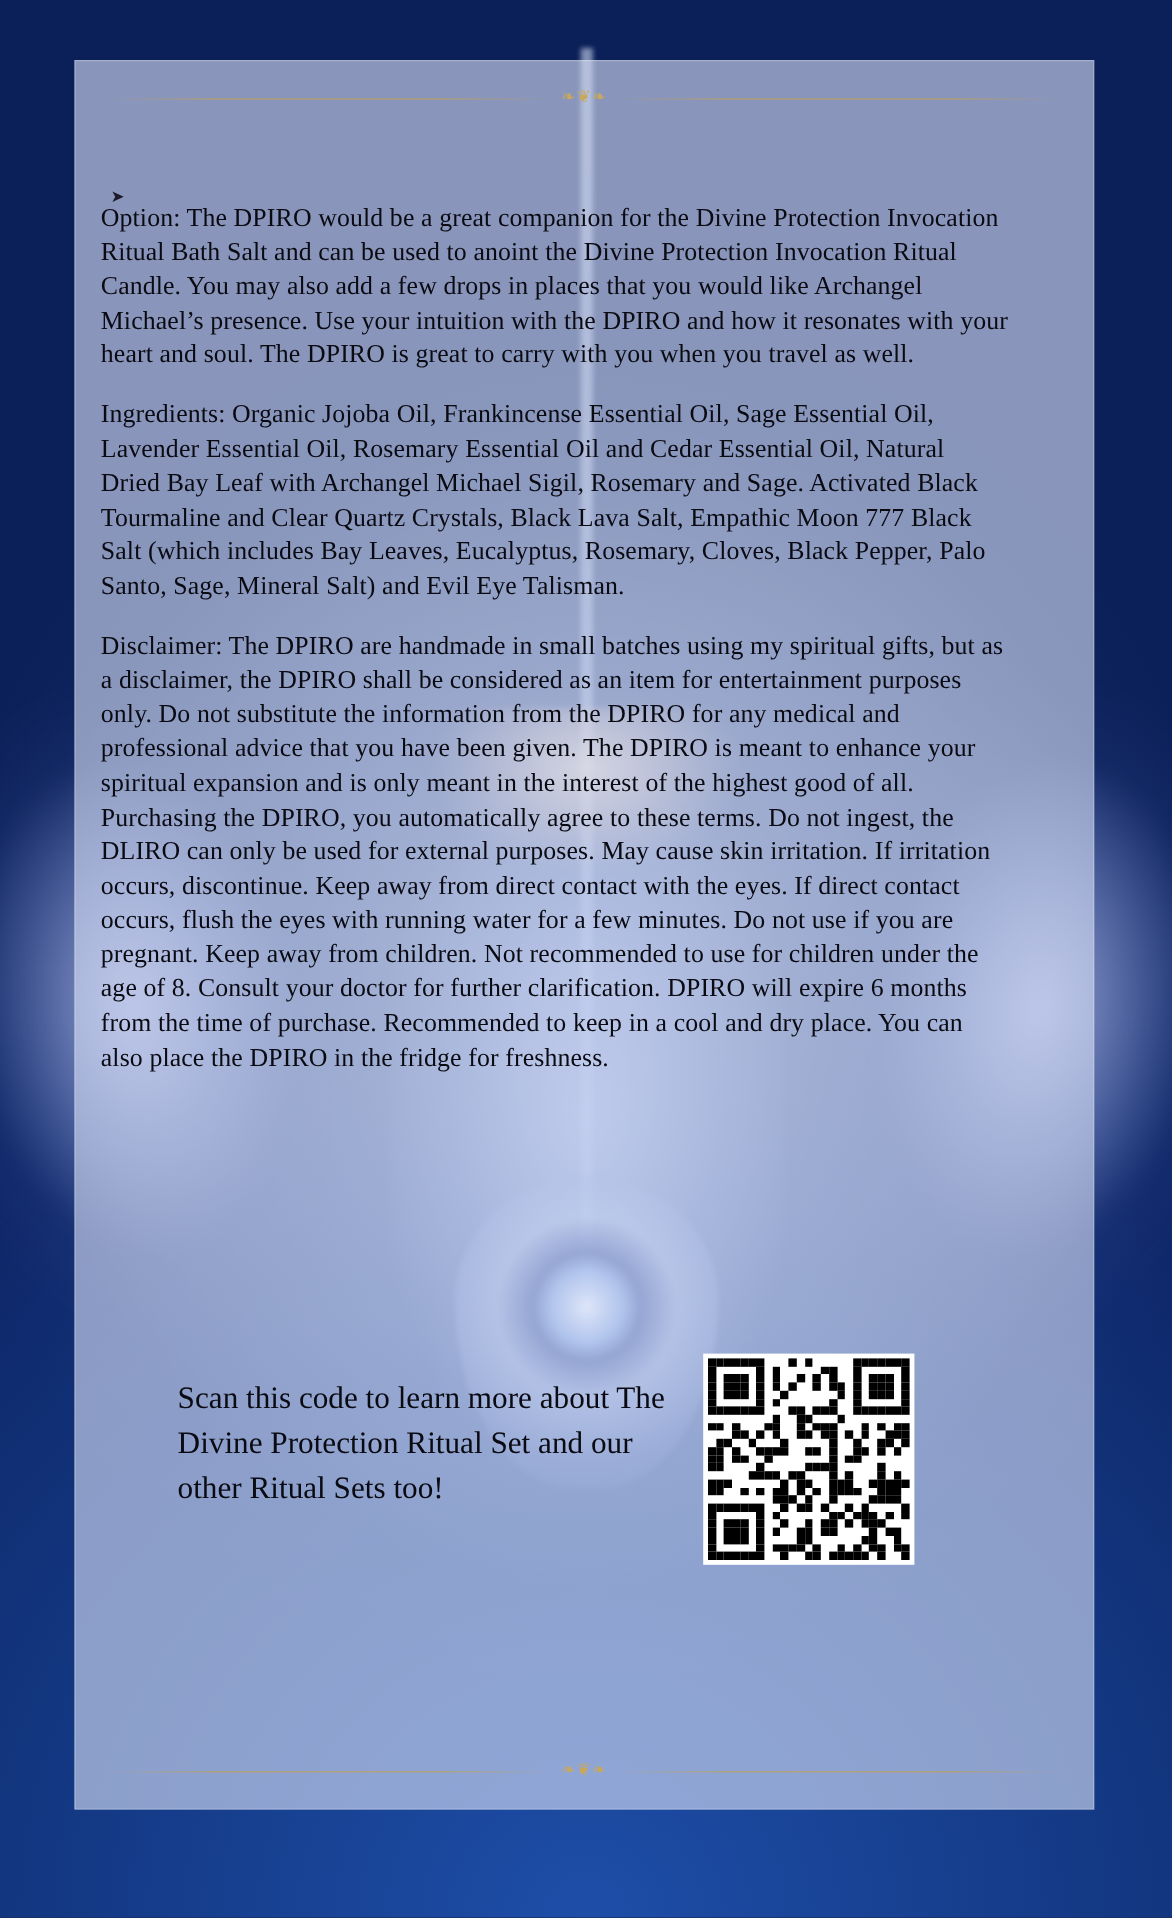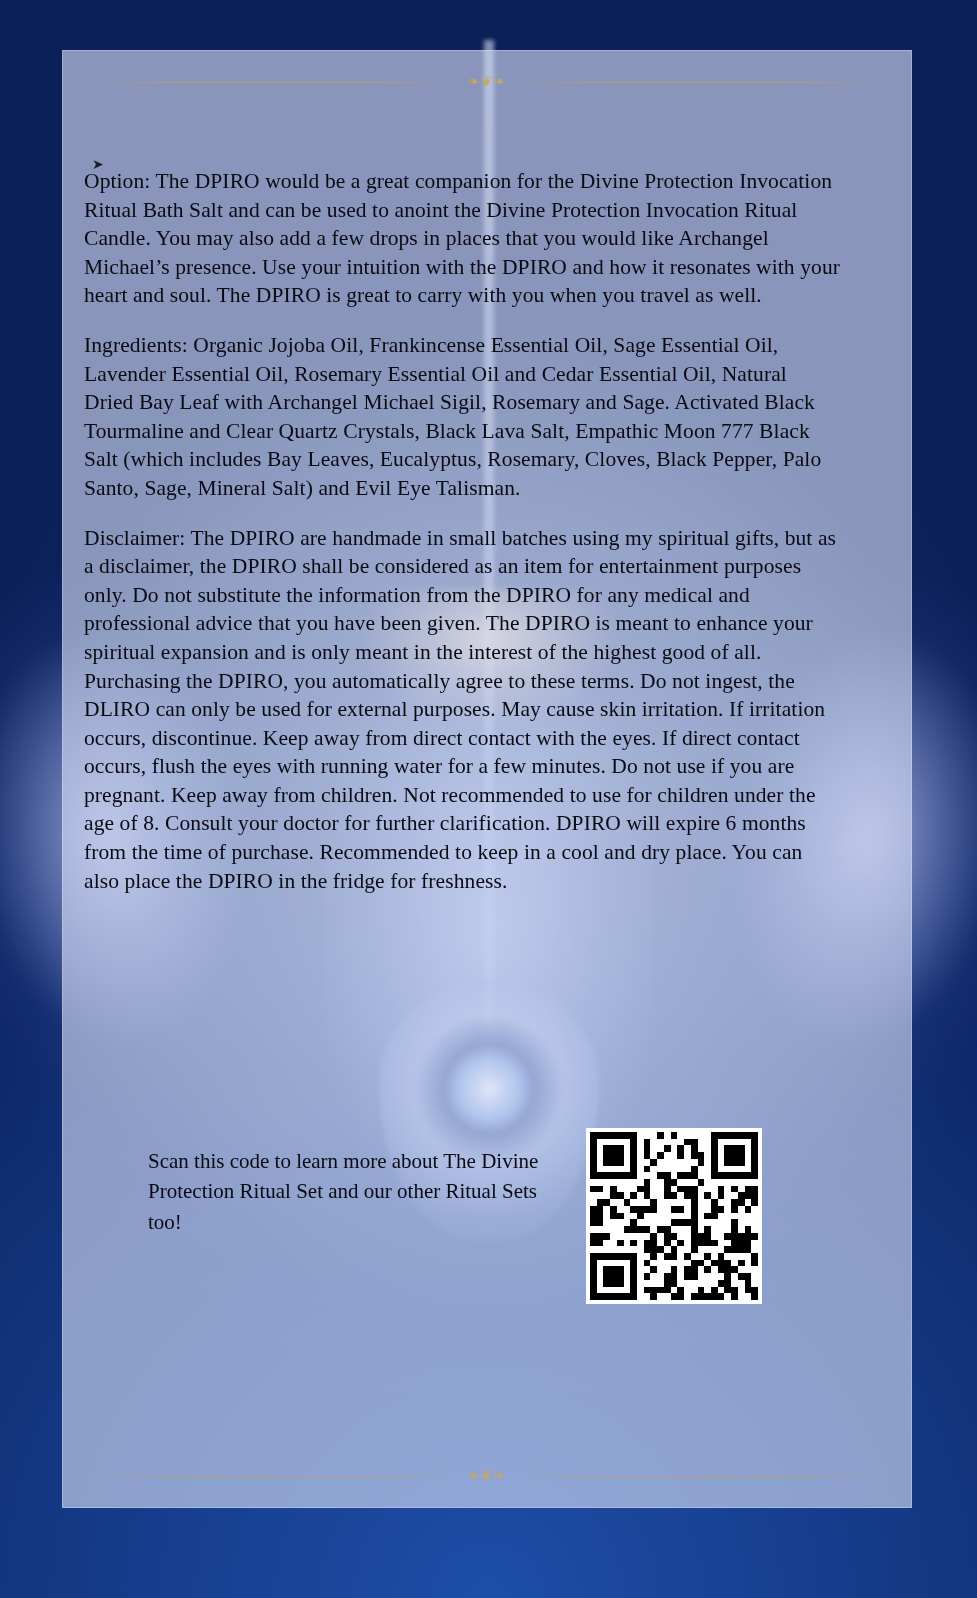--- a/index.html
+++ b/index.html
@@ -150,21 +150,21 @@
     left: 24px;
     bottom: 190px;
     width: 800px;
     height: 190px;
   }
   .qr-caption {
     position: absolute;
     left: 62px;
     top: 18px;
     width: 420px;
-    font-size: 21px;
+    font-size: 26px;
     line-height: 1.45;
     color: #0a0a12;
   }
   .qr-code {
     position: absolute;
     left: 500px;
     top: 0;
     width: 176px;
     height: 176px;
     background: #fff;

